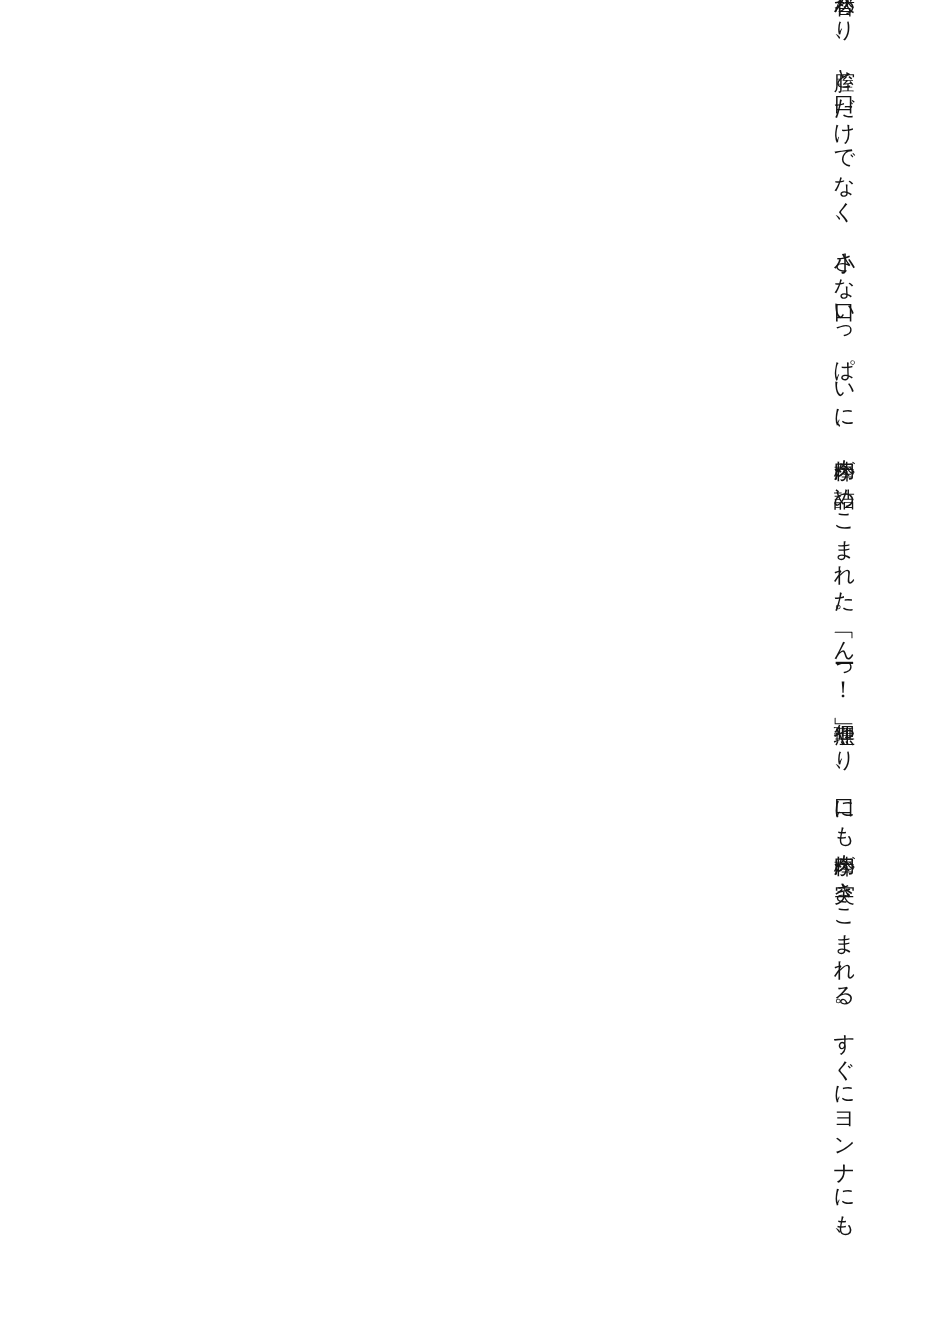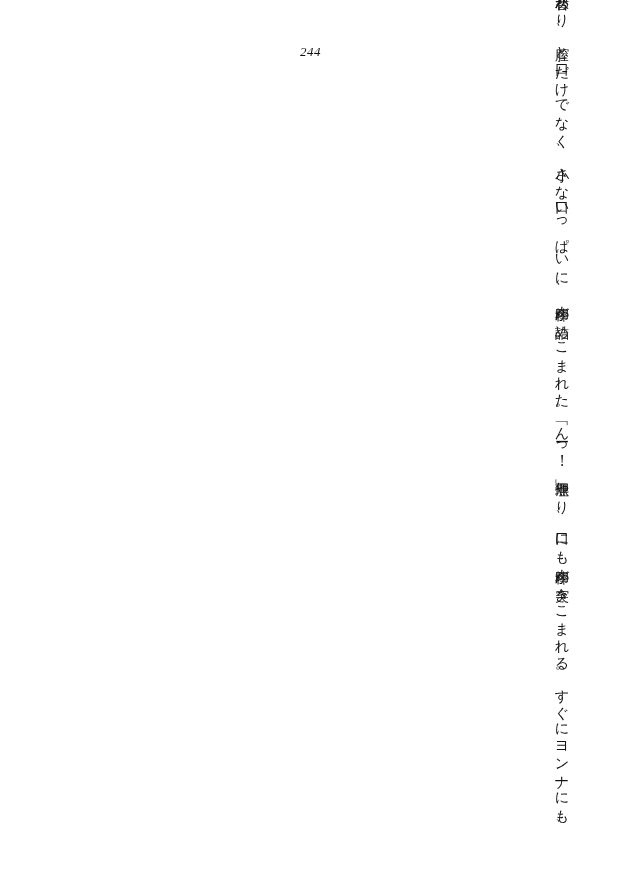--- a/index.html
+++ b/index.html
@@ -62,21 +62,20 @@
     flex: 0 0 26.4px;
     white-space: pre;
     overflow: visible;
   }
 </style>
 </head>
 <body>
 
 <div class="page">
 
-  <div class="page-number">244</div>
 
   <div class="body-text">
     <div class="line">無理やり、口にも肉棒が突きこまれる。すぐにヨンナにも、</div>
     <div class="line">「んーっ!」</div>
     <div class="line">小さな口いっぱいに、肉棒が詰めこまれた。</div>
     <div class="line">ひとりにふたり、男たちは次々替わり、膣と口だけでなく、</div>
 
   </div>
 
 </div>

